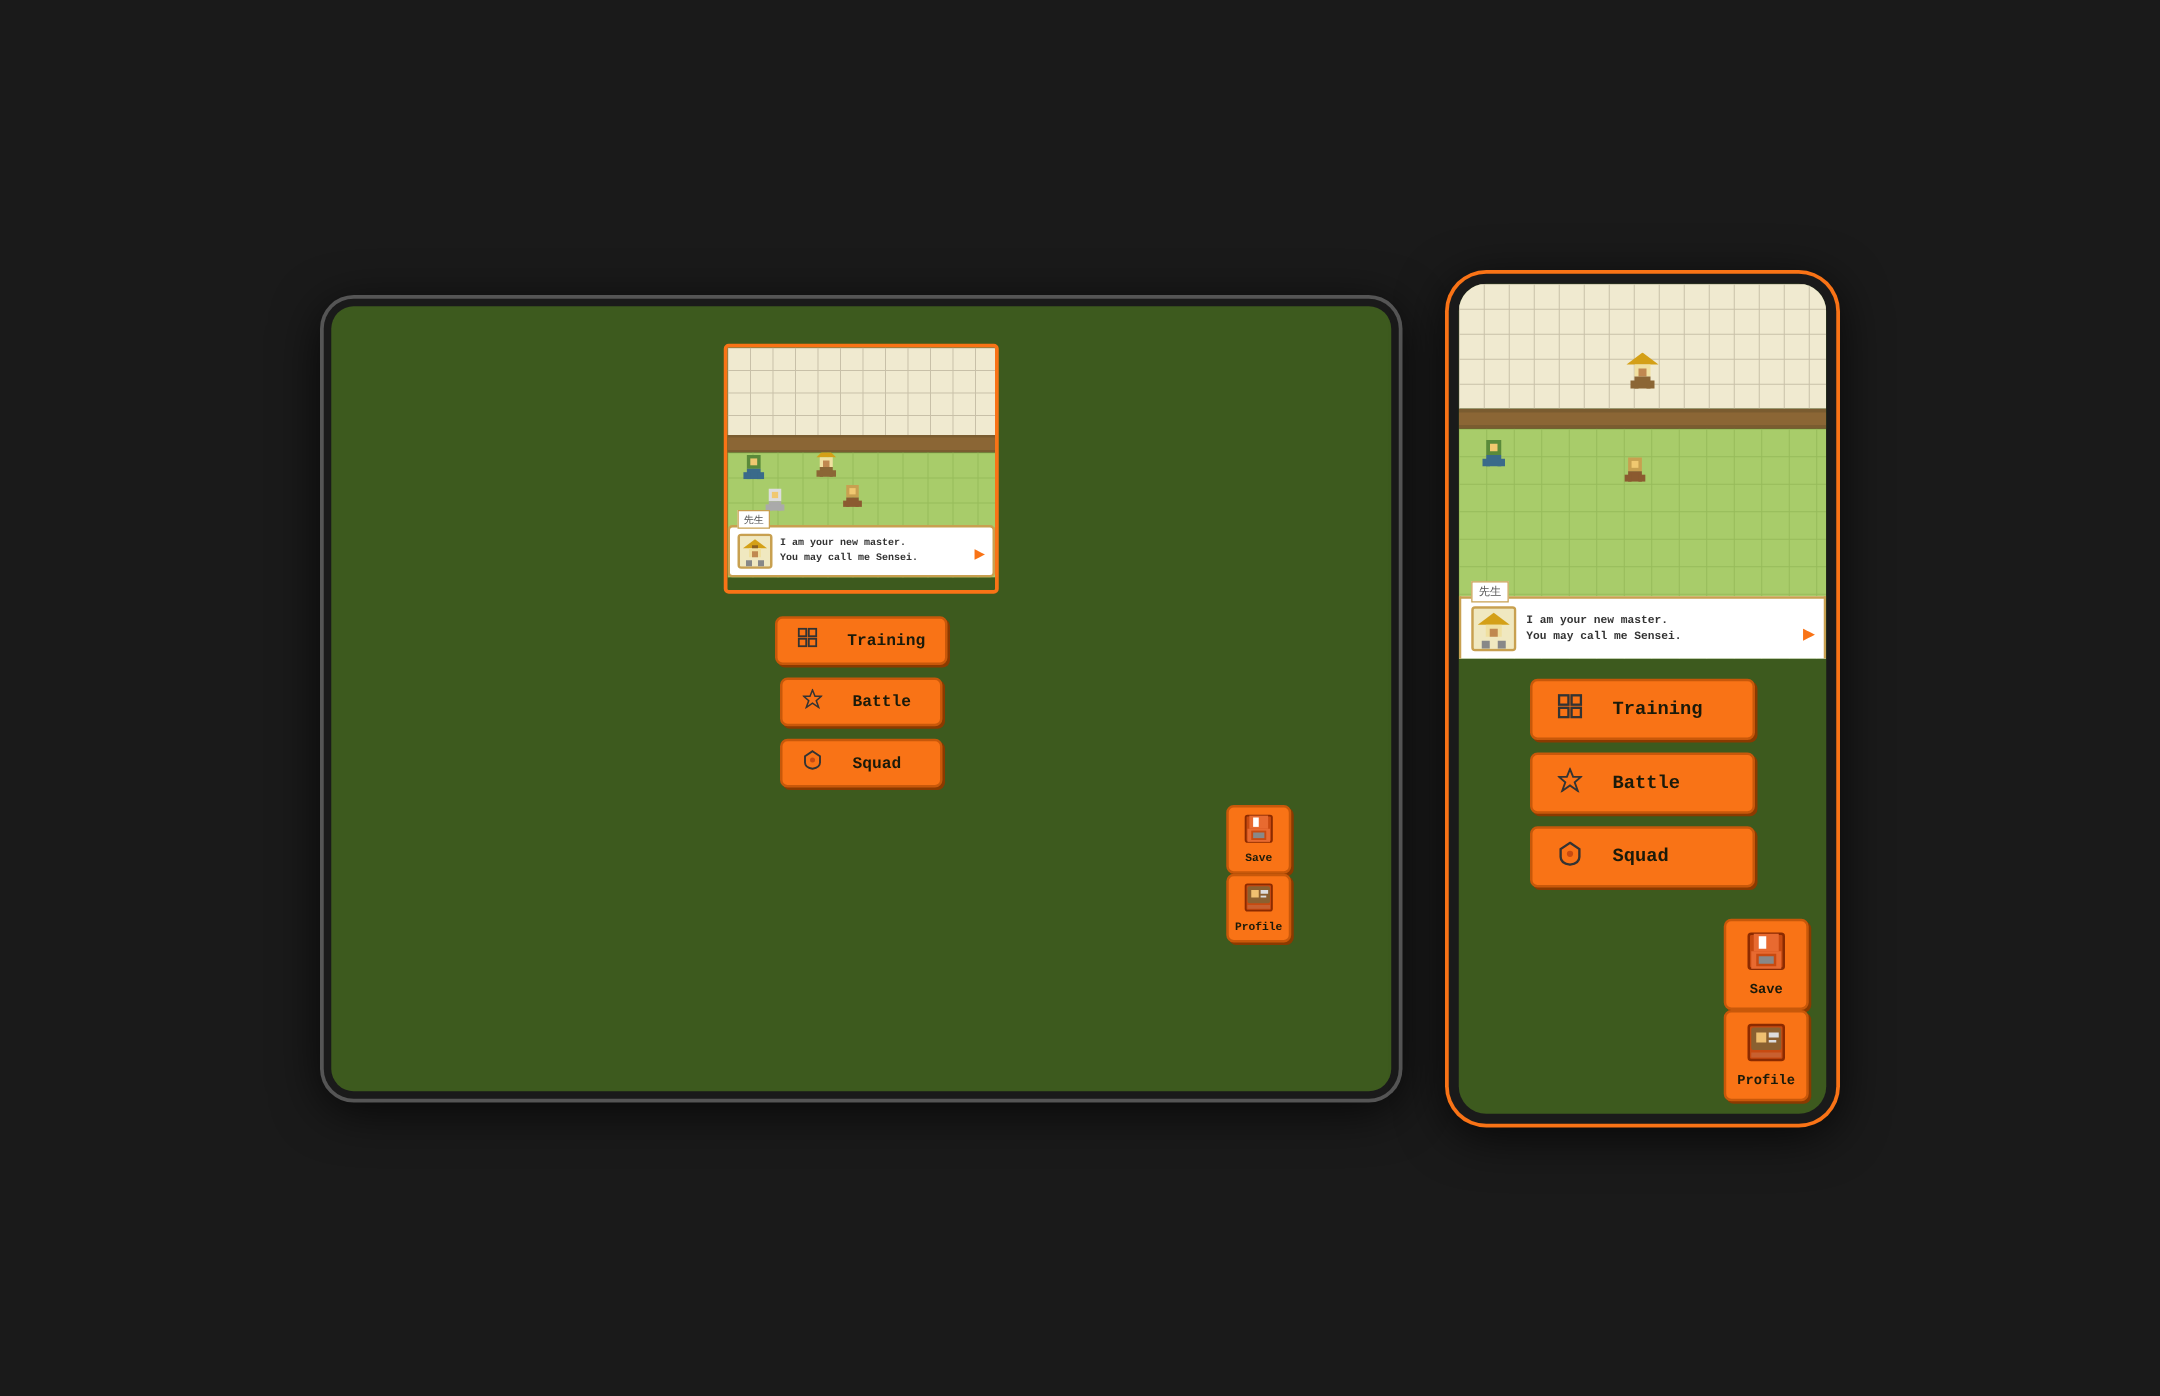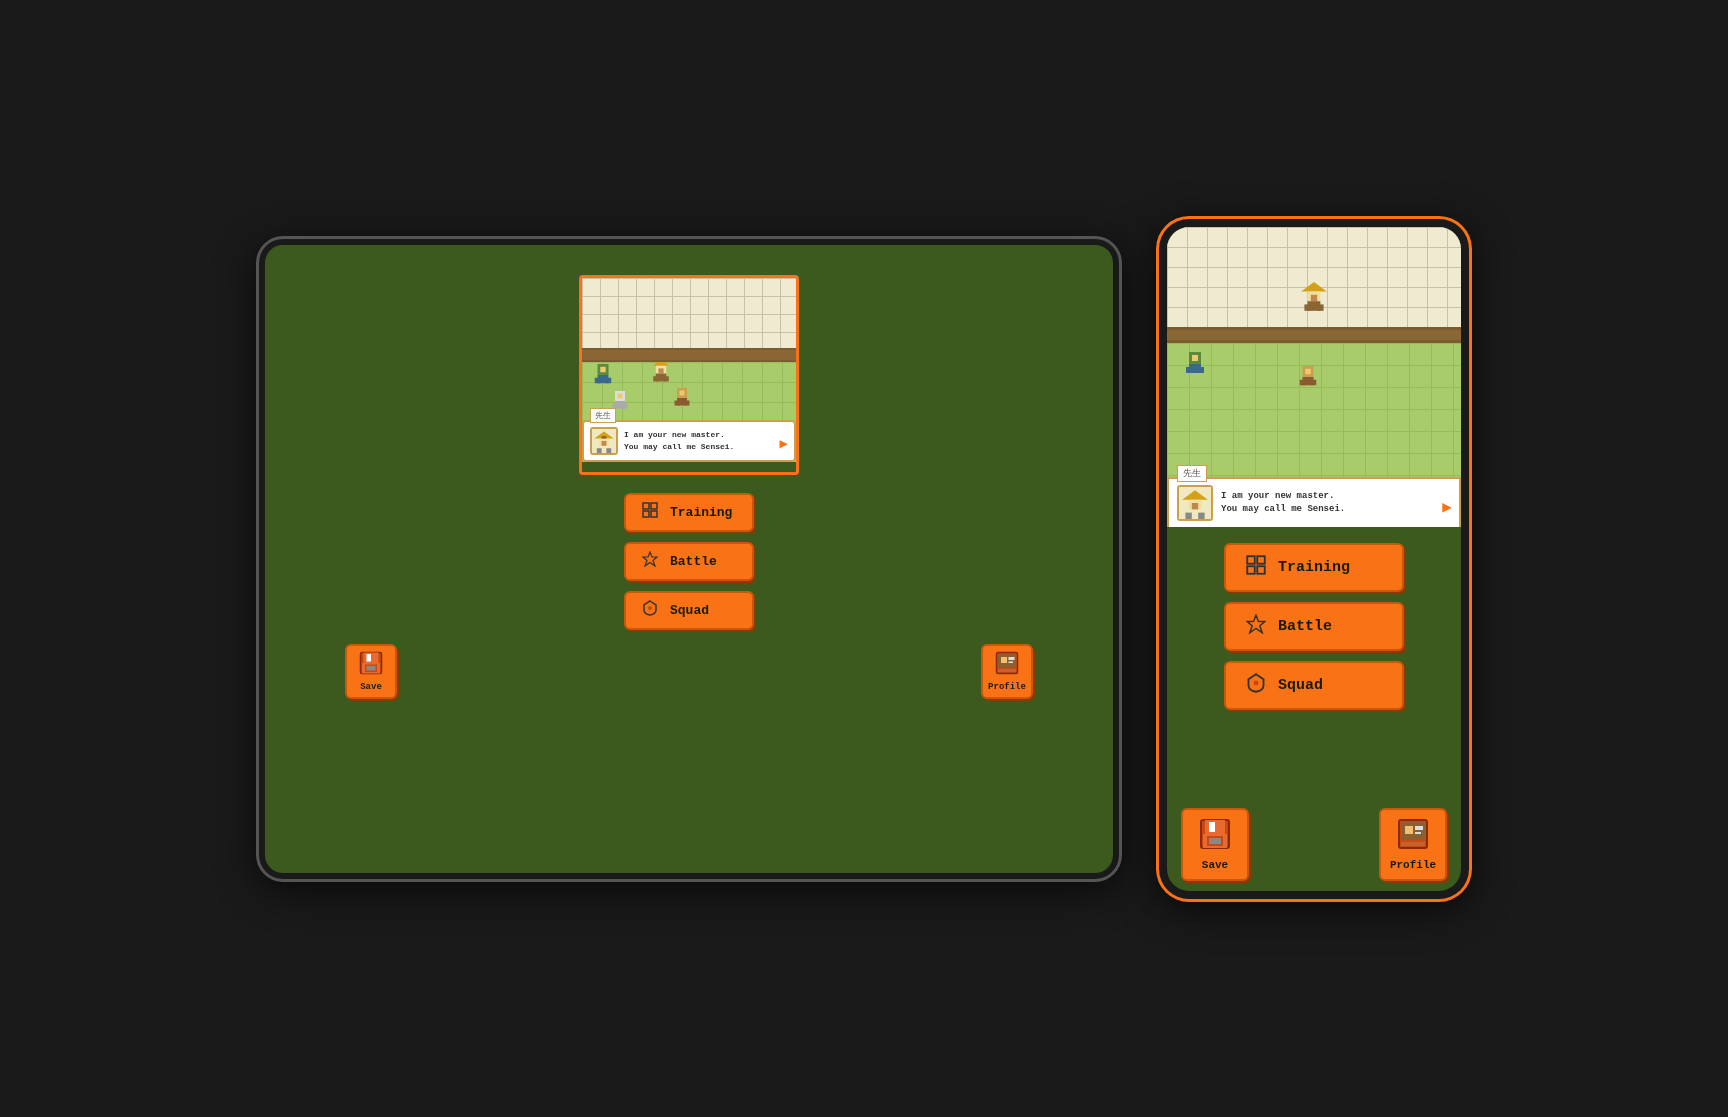--- a/index.html
+++ b/index.html
@@ -204,21 +204,21 @@
       background: #f97316;
       border: 2px solid #c8580a;
       border-radius: 6px;
       color: #1a1a0a;
       font-family: 'Courier New', monospace;
       font-weight: bold;
       font-size: 14px;
       cursor: pointer;
       display: flex;
       align-items: center;
-      gap: 12px;
+      gap: 24px;
       padding: 8px 20px;
       min-width: 130px;
       box-shadow: 2px 2px 0 #8b3a00;
       text-align: left;
     }
 
     .menu-btn.tablet-btn {
       min-width: 130px;
       font-size: 13px;
       padding: 7px 16px;
@@ -232,24 +232,25 @@
 
     .btn-icon {
       font-size: 16px;
       flex-shrink: 0;
     }
 
     
     .bottom-bar {
       display: flex;
       align-items: flex-end;
-      justify-content: space-between;
+      justify-content: center;
       width: 100%;
       margin-top: 14px;
       padding: 0 60px;
+      flex-direction: column;
     }
 
     .bottom-bar.phone-bar {
       padding: 0 14px;
       margin-top: auto;
       margin-bottom: 10px;
     }
 
     .icon-btn {
       background: #f97316;

